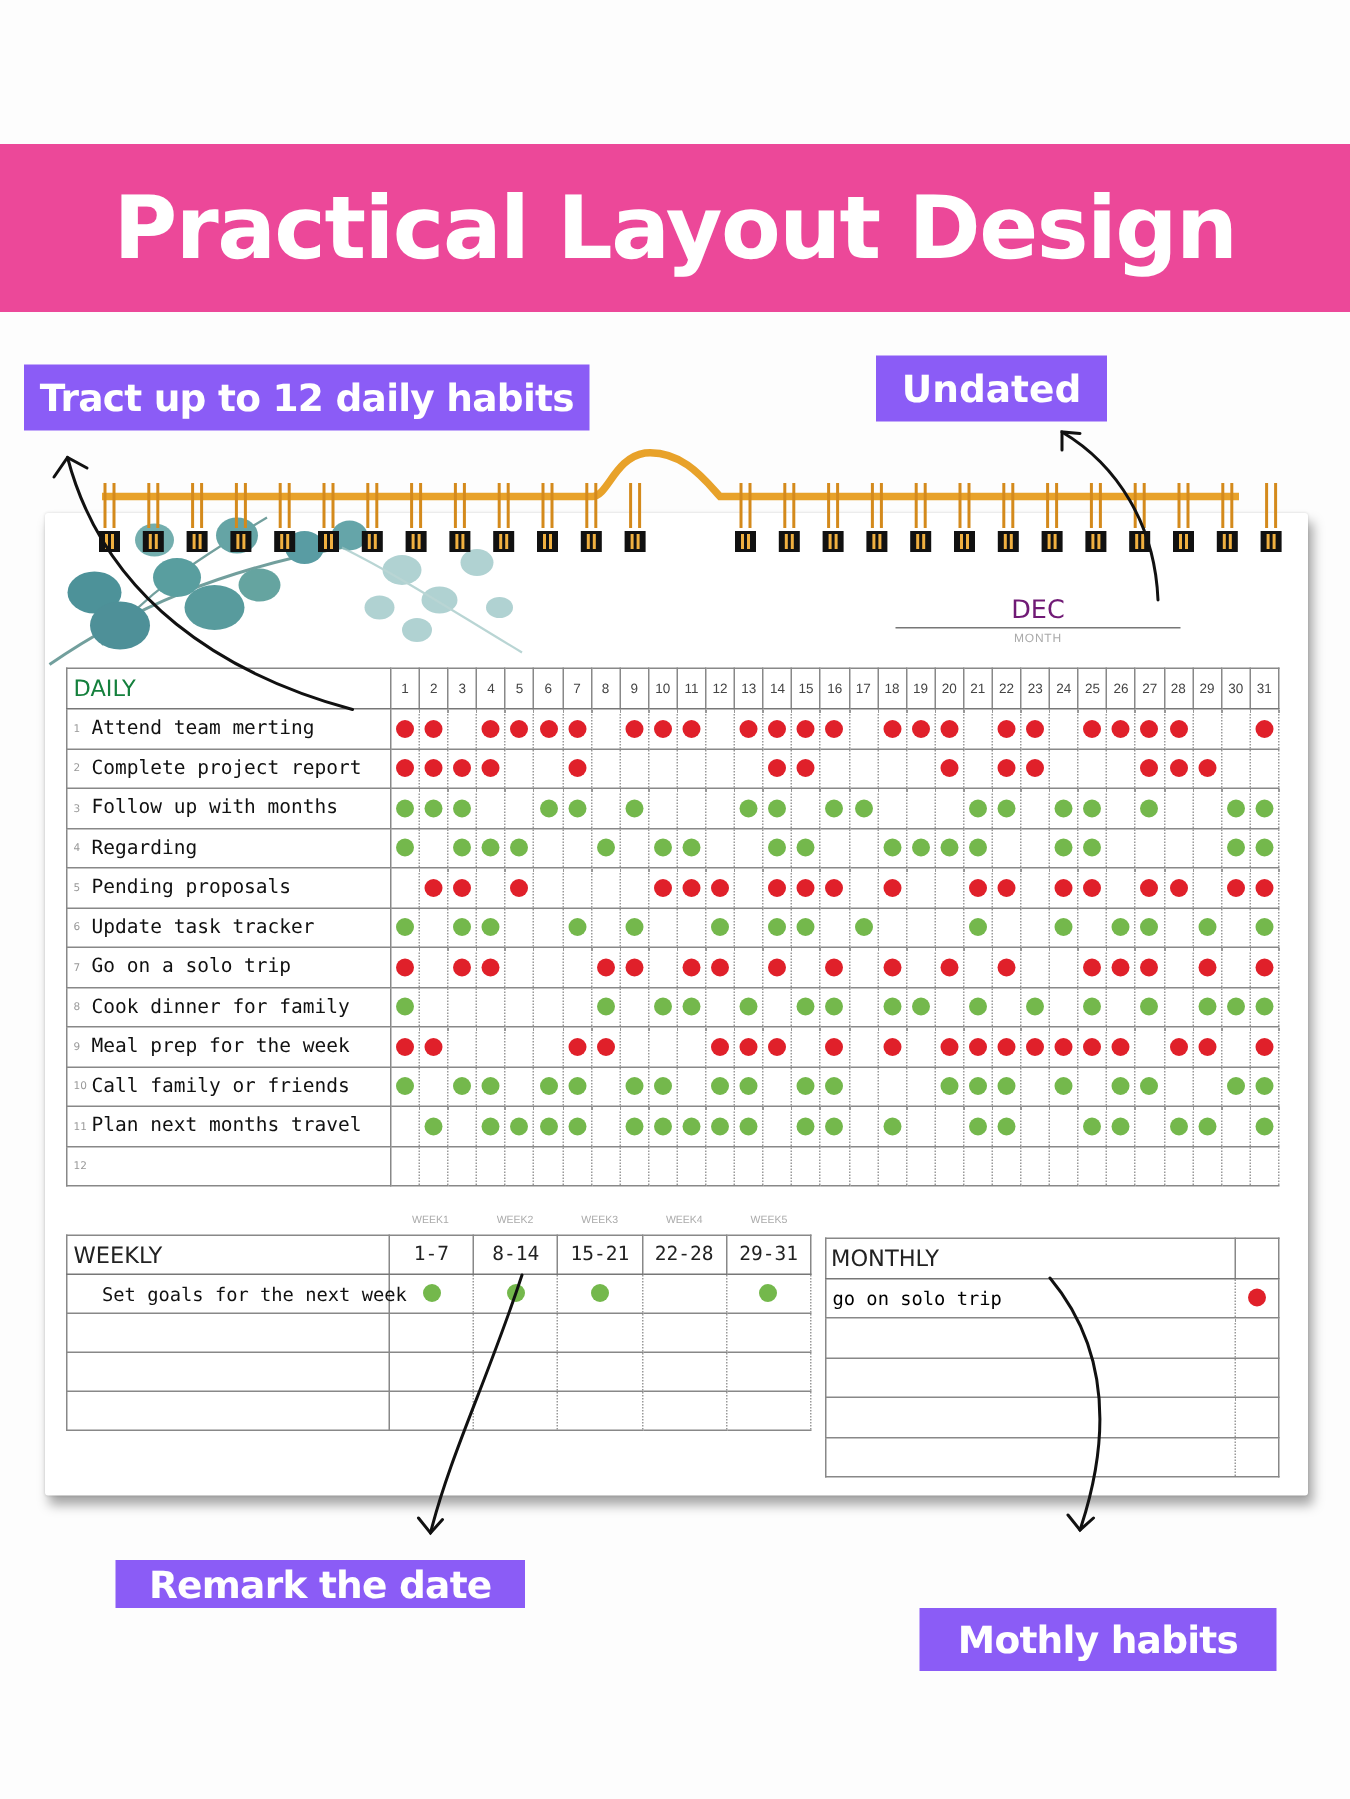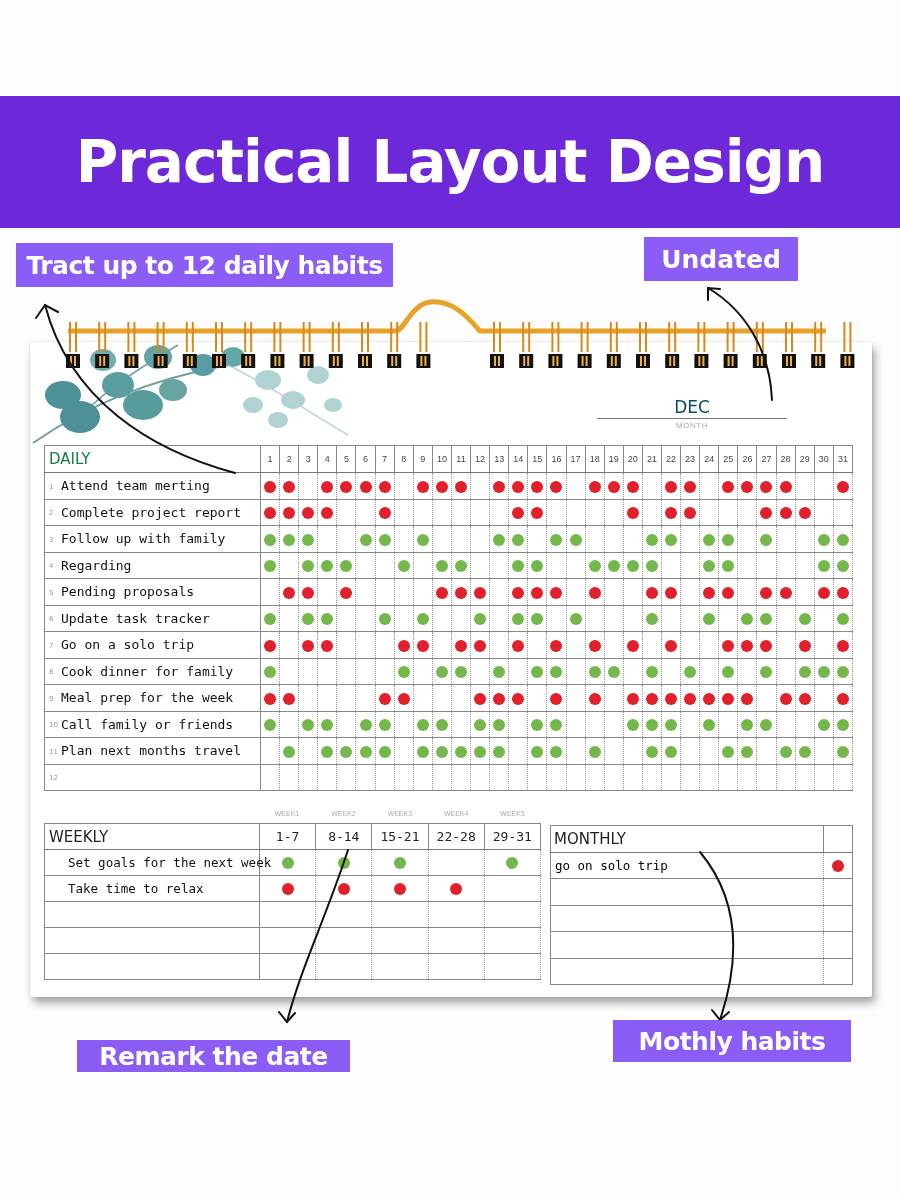--- a/index.html
+++ b/index.html
@@ -1,31 +1,31 @@
 <!DOCTYPE html>
 <html><head>
 <meta charset="utf-8">
 <style>
   *{box-sizing:border-box;margin:0;padding:0}
   html,body{width:900px;height:1199px;background:#fdfdfd;overflow:hidden}
   body{position:relative;font-family:"Liberation Sans",sans-serif;color:#222}
-  .banner{position:absolute;left:0;top:96px;width:900px;height:132px;background:#6d28d9;display:flex;align-items:center;justify-content:center}
+  .banner{position:absolute;left:0;top:96px;width:900px;height:112px;background:#ec4899;display:flex;align-items:center;justify-content:center}
   .banner h1{color:#fff;font-family:"DejaVu Sans",sans-serif;font-weight:bold;font-size:58px;letter-spacing:-1px}
   .tag{position:absolute;background:#8b5cf6;color:#fff;font-family:"DejaVu Sans",sans-serif;font-weight:bold;display:flex;align-items:center;justify-content:center;white-space:nowrap}
   #tag-habits{left:16px;top:243px;width:377px;height:44px;font-size:25px;letter-spacing:-0.5px}
-  #tag-undated{left:644px;top:237px;width:154px;height:44px;font-size:25px}
+  #tag-undated{left:584px;top:237px;width:154px;height:44px;font-size:25px}
   #tag-remark{left:77px;top:1040px;width:273px;height:32px;font-size:25px;letter-spacing:-0.5px}
-  #tag-monthly{left:613px;top:1020px;width:238px;height:42px;font-size:25px;letter-spacing:-0.5px}
+  #tag-monthly{left:613px;top:1072px;width:238px;height:42px;font-size:25px;letter-spacing:-0.5px}
 
   .paper{position:absolute;left:30px;top:342px;width:842px;height:655px;background:#fff;box-shadow:3px 6px 8px rgba(0,0,0,0.35), 0 0 2px rgba(0,0,0,0.15);border-radius:2px}
   .spiral{position:absolute;left:0;top:0;width:900px;height:380px;pointer-events:none}
   .leaves{position:absolute;left:28px;top:335px;width:340px;height:110px}
 
   .month-box{position:absolute;left:597px;top:396px;width:190px;text-align:center}
-  .month-val{font-size:17px;color:#0c4a6e;font-family:"DejaVu Sans",sans-serif;height:22px;line-height:22px}
+  .month-val{font-size:17px;color:#701a75;font-family:"DejaVu Sans",sans-serif;height:22px;line-height:22px}
   .month-line{border-top:1px solid #777;margin-top:0}
   .month-lbl{font-size:8px;color:#aaa;margin-top:2px;letter-spacing:0.5px}
 
   table{border-collapse:collapse;position:absolute;table-layout:fixed}
   td,th{border:1px solid #888;font-weight:normal}
   .daily{left:44px;top:445px;width:809px}
   .daily th{height:27px;font-size:9px;color:#444;text-align:center;border-bottom:1.5px solid #777}
   .daily th.title{text-align:left;font-size:15px;color:#15803d;padding-left:4px;font-family:"DejaVu Sans",sans-serif;font-weight:normal}
   .daily td{height:26.5px;border-top:1px solid #888;border-bottom:1px solid #888;border-left:1px dotted #999;border-right:1px dotted #999;text-align:center;vertical-align:middle;padding:0}
   .daily td.lbl{border-left:1px solid #888;border-right:1px solid #888;text-align:left;font-family:"DejaVu Sans Mono",monospace;font-size:13px;color:#111;padding-left:4px;white-space:nowrap;overflow:hidden}
@@ -361,21 +361,21 @@
         <td></td>
         <td></td>
         <td></td>
         <td><span class="dot red"></span></td>
         <td><span class="dot red"></span></td>
         <td><span class="dot red"></span></td>
         <td></td>
         <td></td>
       </tr>
       <tr>
-        <td class="lbl"><span class="num">3</span><span>Follow up with family</span></td>
+        <td class="lbl"><span class="num">3</span><span>Follow up with months</span></td>
         <td><span class="dot green"></span></td>
         <td><span class="dot green"></span></td>
         <td><span class="dot green"></span></td>
         <td></td>
         <td></td>
         <td><span class="dot green"></span></td>
         <td><span class="dot green"></span></td>
         <td></td>
         <td><span class="dot green"></span></td>
         <td></td>
@@ -737,28 +737,20 @@
       </tr>
     </thead>
   <tbody id="weekly-body">
       <tr>
         <td class="lbl">Set goals for the next week</td>
         <td><span class="dot green"></span></td>
         <td><span class="dot green"></span></td>
         <td><span class="dot green"></span></td>
         <td></td>
         <td><span class="dot green"></span></td>
-      </tr>
-      <tr>
-        <td class="lbl">Take time to relax</td>
-        <td><span class="dot red"></span></td>
-        <td><span class="dot red"></span></td>
-        <td><span class="dot red"></span></td>
-        <td><span class="dot red"></span></td>
-        <td></td>
       </tr>
       <tr>
         <td class="lbl"></td>
         <td></td>
         <td></td>
         <td></td>
         <td></td>
         <td></td>
       </tr>
       <tr>

